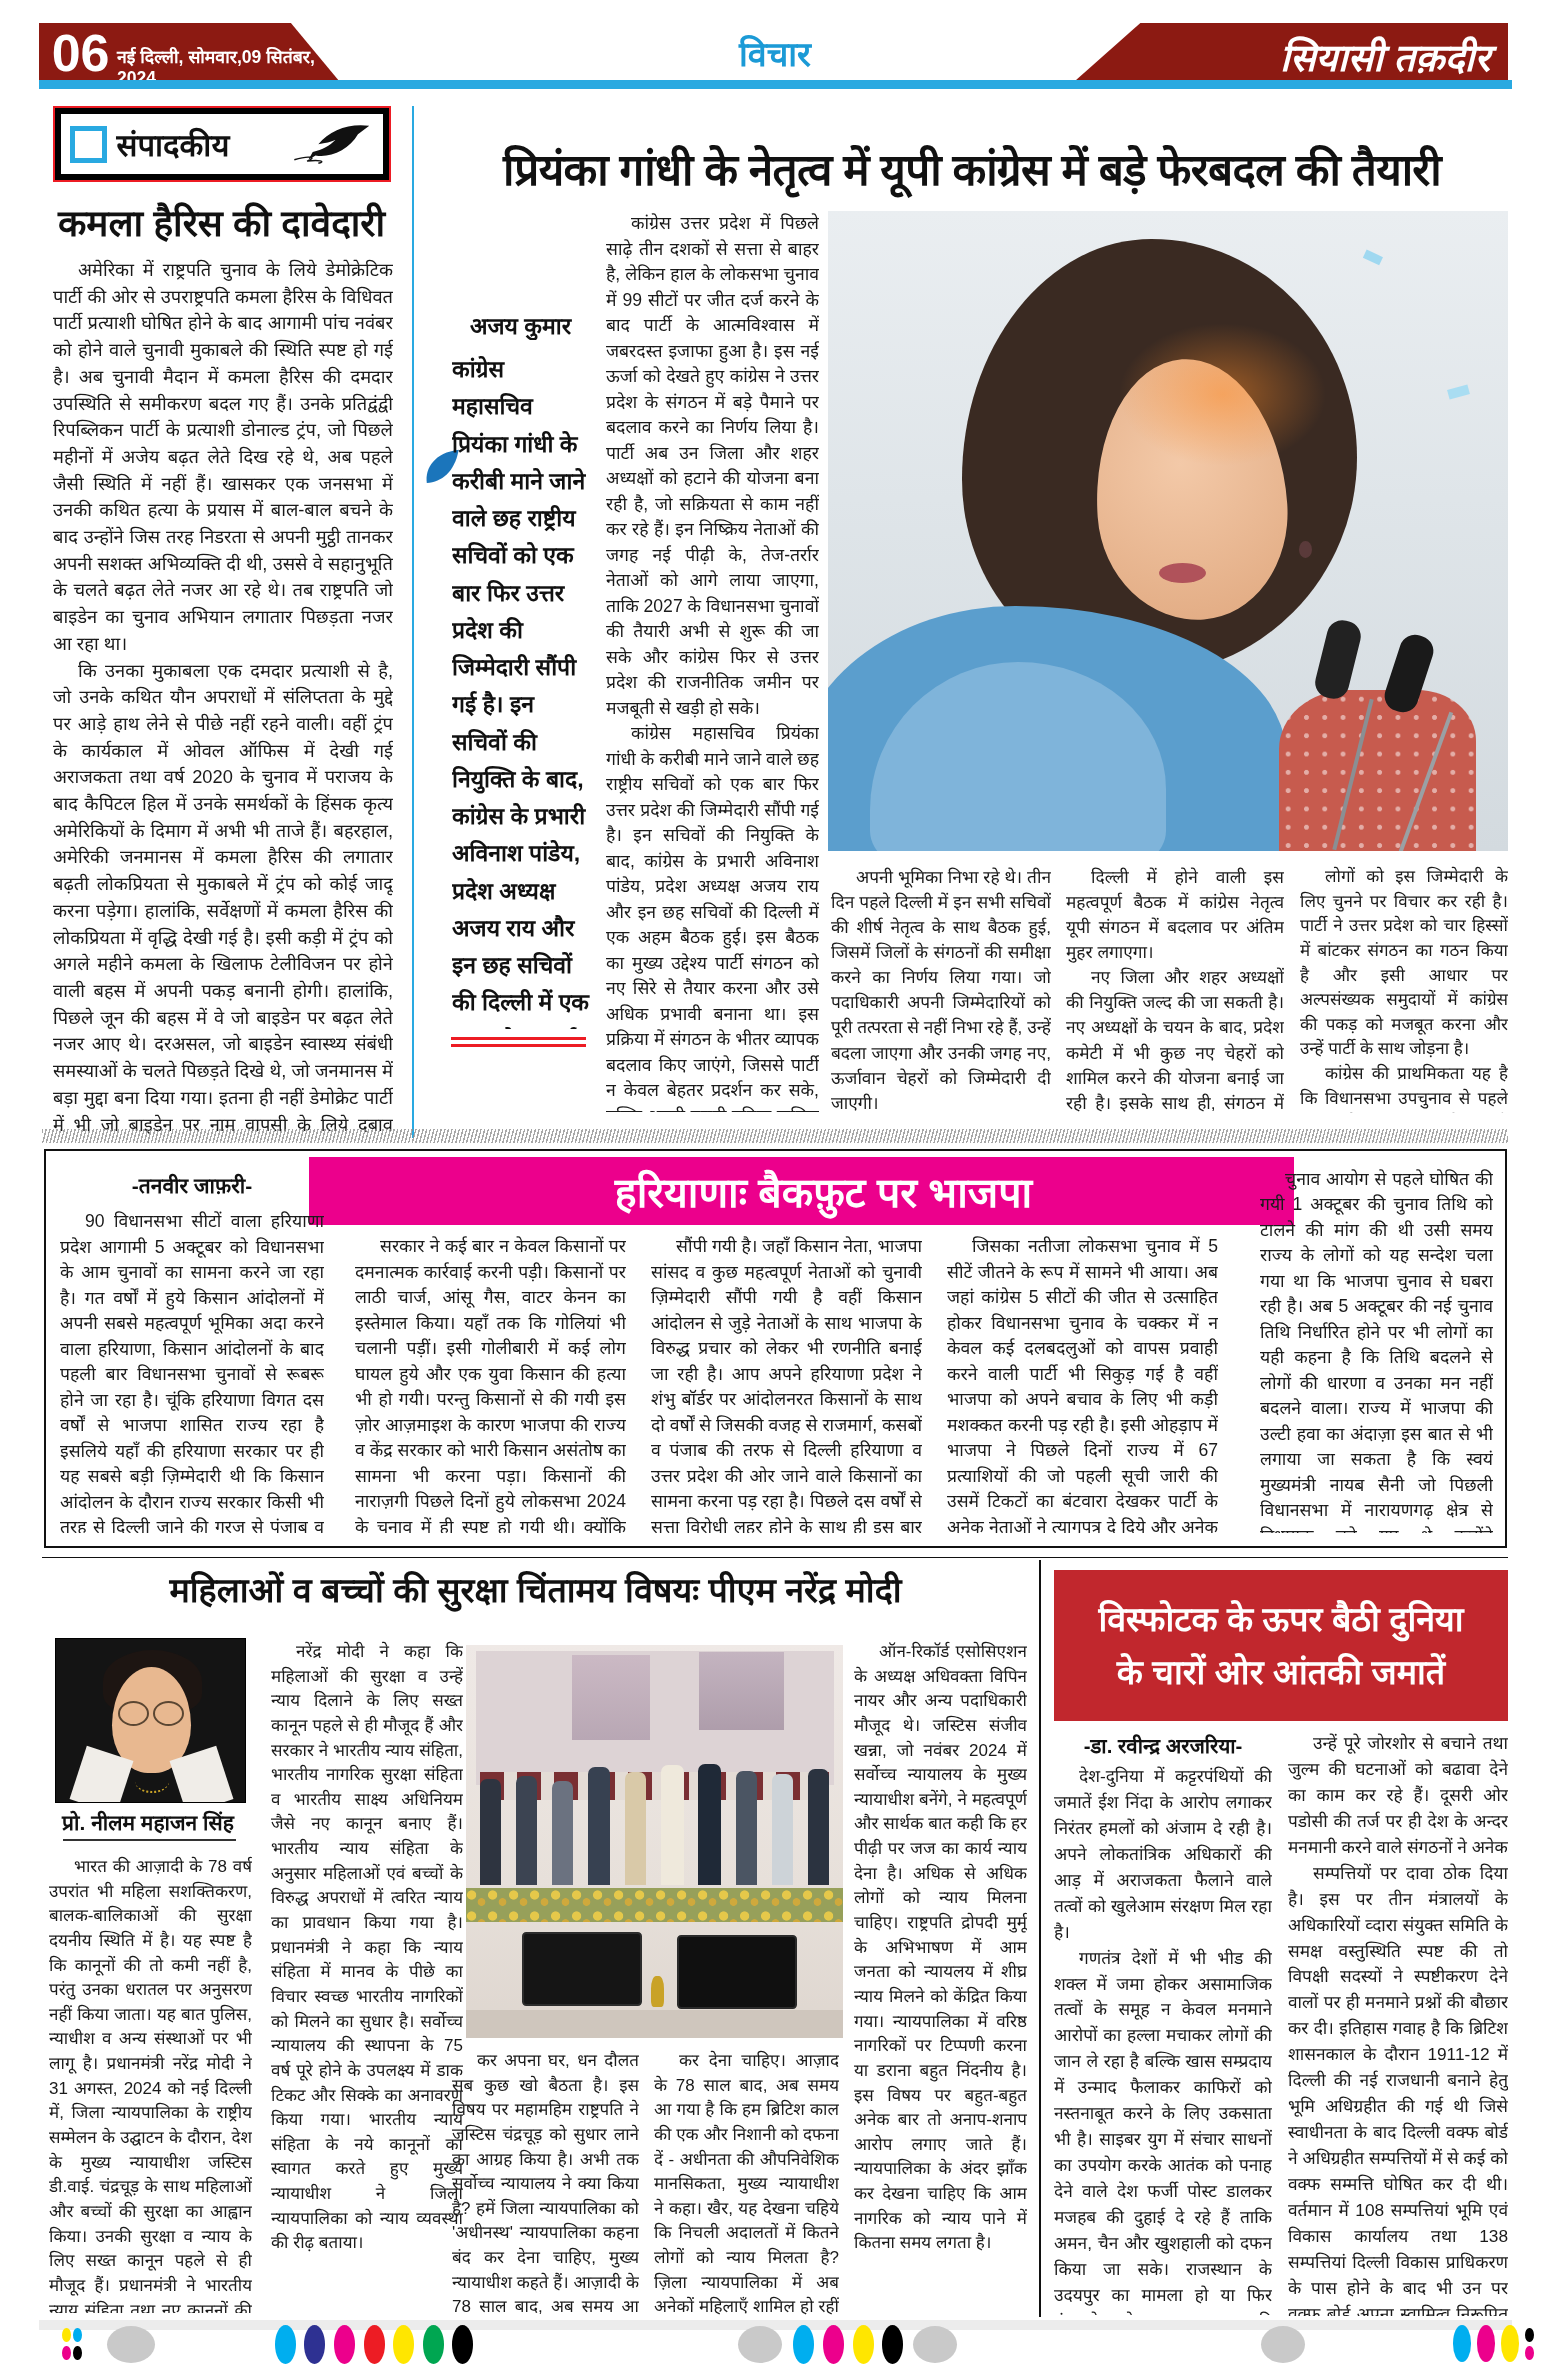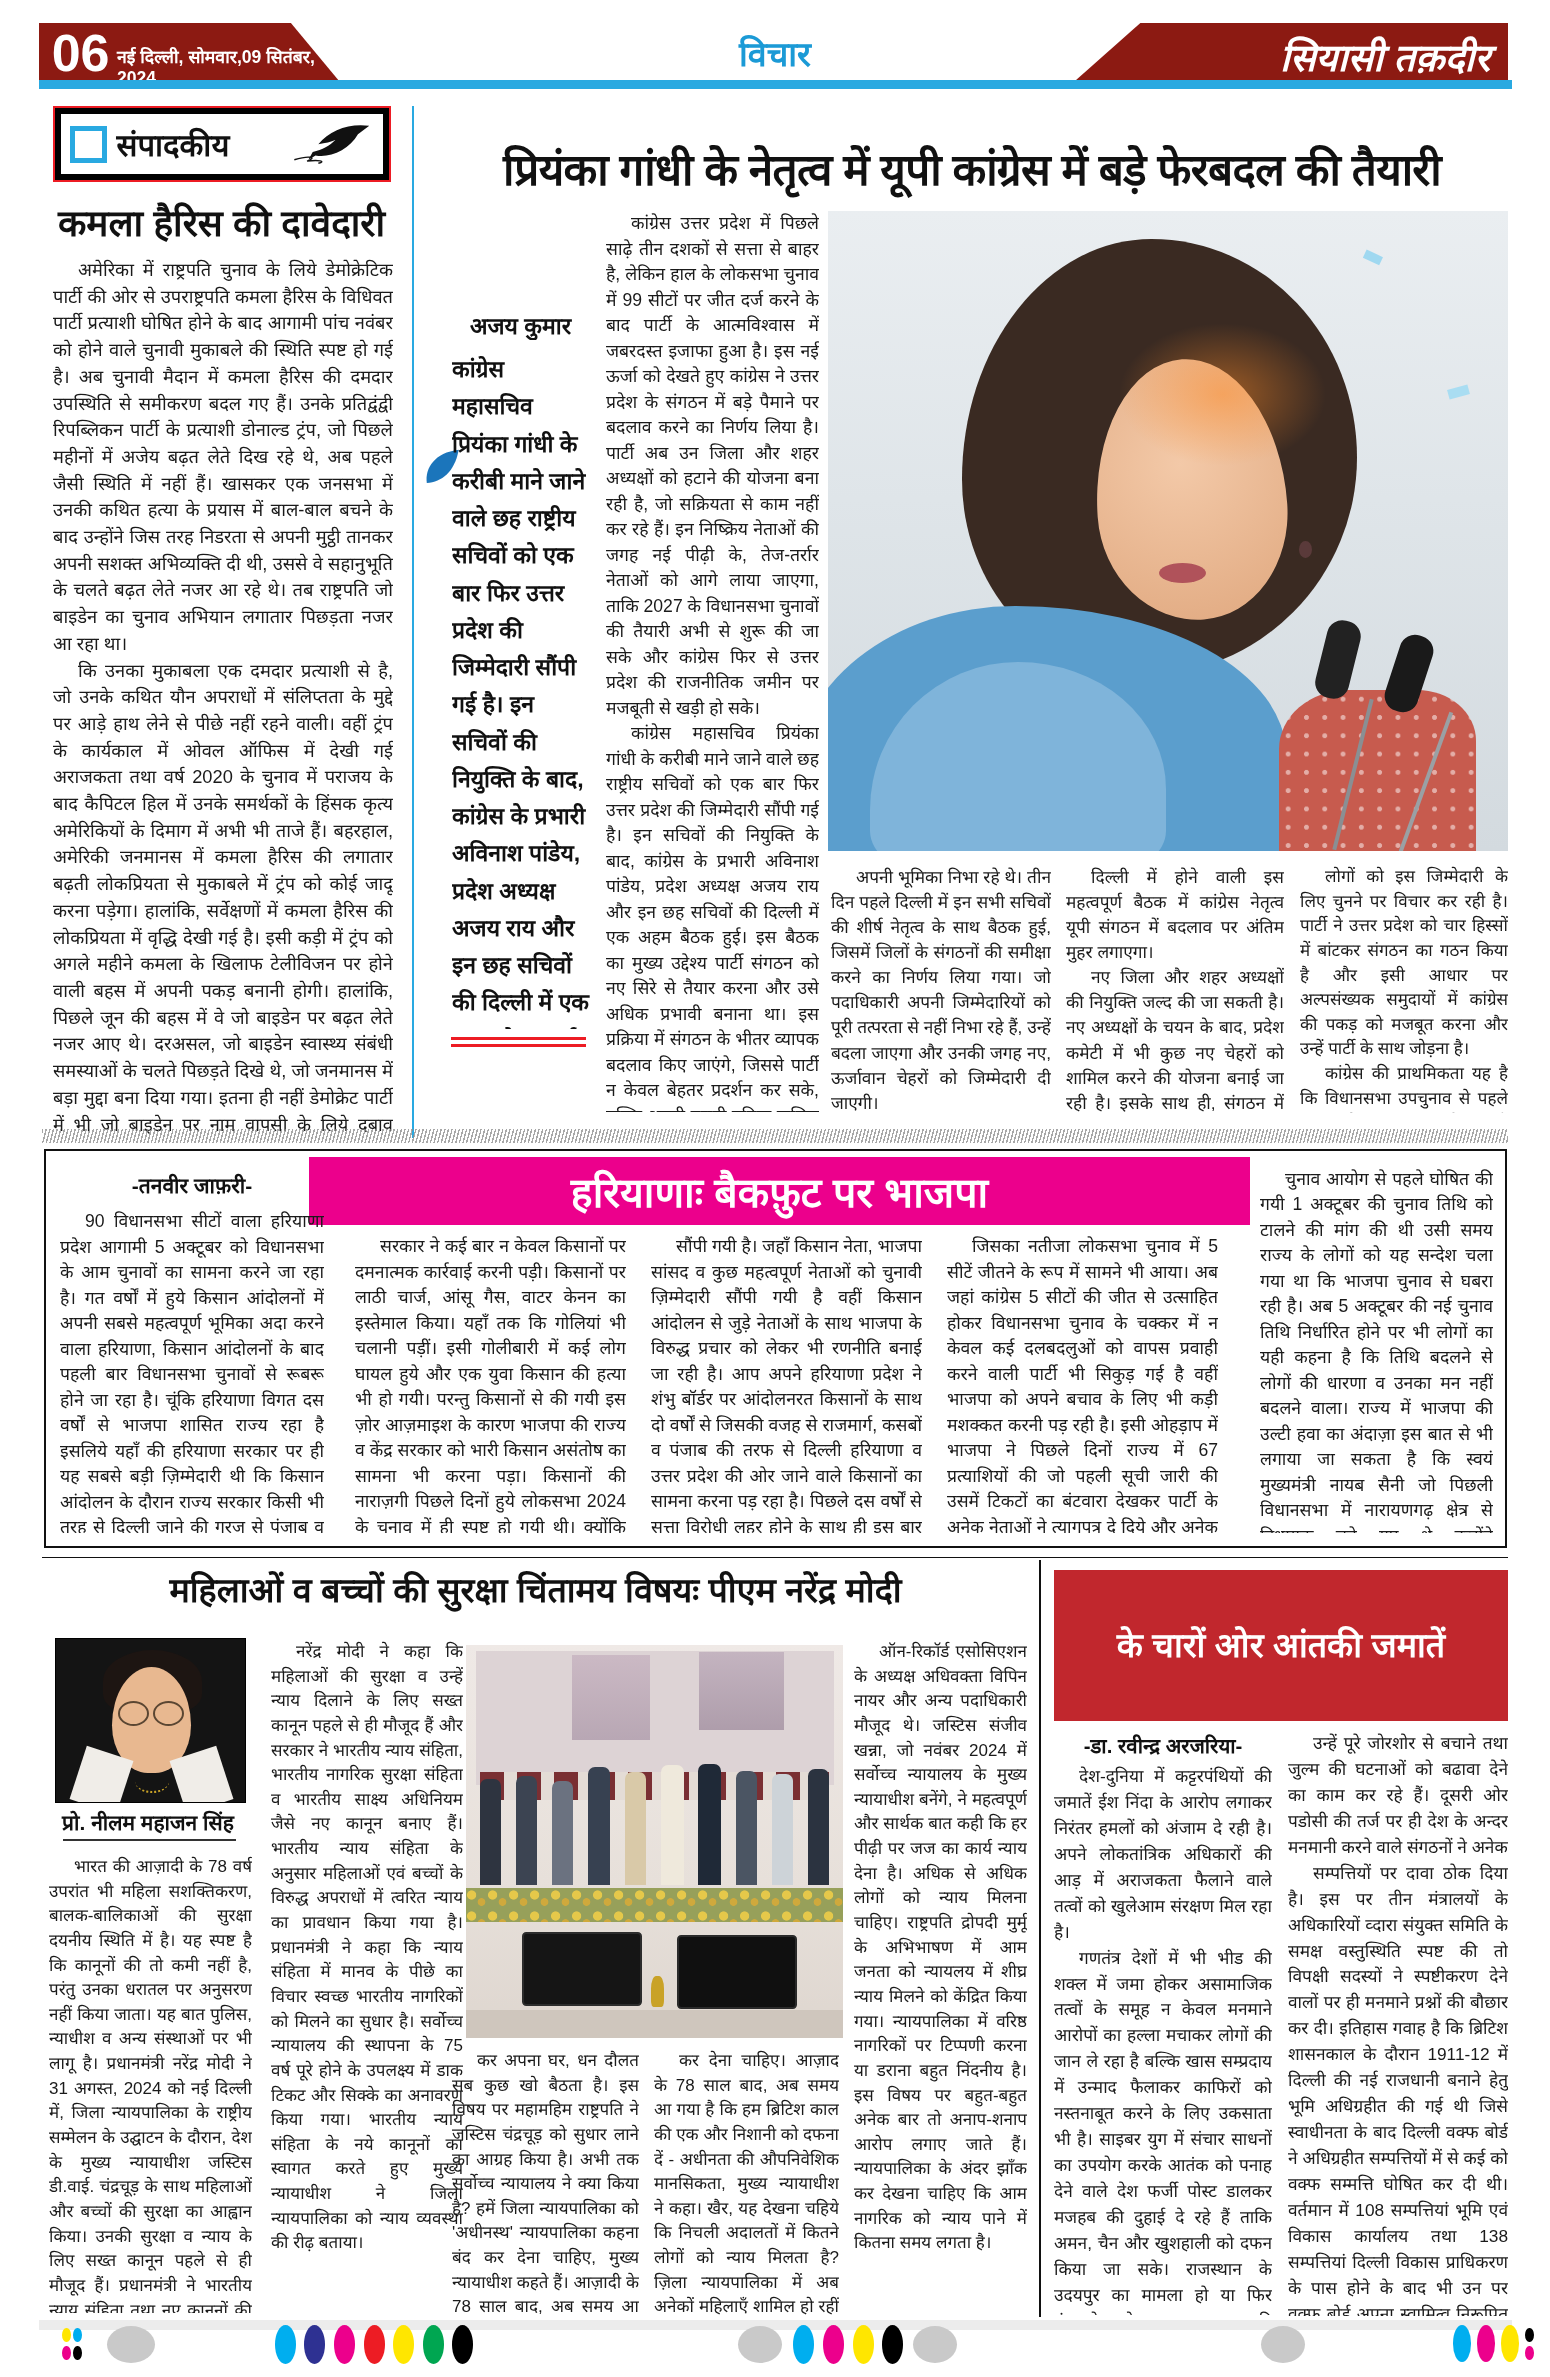--- a/index.html
+++ b/index.html
@@ -38,21 +38,21 @@
   
   .photo{overflow:hidden;}
   .lead-photo{background:linear-gradient(180deg,#eaeef1 0%,#dfe5e9 45%,#d3dadf 100%);}
   .event-photo{background:linear-gradient(#efe9e6,#e7e0da 60%,#ded6cf);}
   .author-photo{background:#141414;border:1.4px solid #000;}
   
   .hatch{background:repeating-linear-gradient(105deg,#8a8a8a 0 1.4px,transparent 1.4px 3.5px);opacity:.75;}
   .hairline{background:#111;}
   
   .hbox{border:2.1px solid #111;background:#fff;box-sizing:border-box;}
-  .banner{background:var(--pink);color:#fff;display:flex;align-items:center;justify-content:center;}
+  .banner{background:var(--pink);color:#fff;display:flex;align-items:center;justify-content:center;padding-left:44px;}
   .banner h2{margin:0;font-size:41px;font-weight:800;}
   
   .pm-head{font-size:34px;font-weight:800;text-align:center;white-space:nowrap;overflow:hidden;}
   .author-name{font-size:21px;font-weight:700;text-align:center;}
   .name-rule{background:#333;height:2.1px;}
   
   .redbox{background:var(--red);color:#fff;display:flex;flex-direction:column;justify-content:center;text-align:center;}
   .redbox div{font-size:34px;font-weight:800;line-height:1.55;}
   
   .fbar{background:#ececec;}
@@ -217,20 +217,21 @@
   <div class="abs body-text" style="left:654px;top:2049px;width:185px;height:266px;font-size:17px;">
       <p>कर देना चाहिए। आज़ाद के 78 साल बाद, अब समय आ गया है कि हम ब्रिटिश काल की एक और निशानी को दफना दें - अधीनता की औपनिवेशिक मानसिकता, मुख्य न्यायाधीश ने कहा। खैर, यह देखना चहिये कि निचली अदालतों में कितने लोगों को न्याय मिलता है? ज़िला न्यायपालिका में अब अनेकों महिलाएँ शामिल हो रहीं हैं। केरल में हुई भर्ती में कुल न्यायिक अधिकारियों में से 72% महिलाएँ हैं। अधिवक्ता कपिल सिब्बल, सुप्रीम कोर्ट बार एसोसिएशन अध्यक्ष ने गंभीर टिप्पणी करते हुए कहा कि ट्रायल कोर्ट और ज़िला</p>
     </div>
   <div class="abs body-text" style="left:854px;top:1640px;width:173px;height:675px;font-size:17px;">
       <p>ऑन-रिकॉर्ड एसोसिएशन के अध्यक्ष अधिवक्ता विपिन नायर और अन्य पदाधिकारी मौजूद थे। जस्टिस संजीव खन्ना, जो नवंबर 2024 में सर्वोच्च न्यायालय के मुख्य न्यायाधीश बनेंगे, ने महत्वपूर्ण और सार्थक बात कही कि हर पीढ़ी पर जज का कार्य न्याय देना है। अधिक से अधिक लोगों को न्याय मिलना चाहिए। राष्ट्रपति द्रोपदी मुर्मू के अभिभाषण में आम जनता को न्यायलय में शीघ्र न्याय मिलने को केंद्रित किया गया। न्यायपालिका में वरिष्ठ नागरिकों पर टिप्पणी करना या डराना बहुत निंदनीय है। इस विषय पर बहुत-बहुत अनेक बार तो अनाप-शनाप आरोप लगाए जाते हैं। न्यायपालिका के अंदर झाँक कर देखना चाहिए कि आम नागरिक को न्याय पाने में कितना समय लगता है।</p>
     </div>
 
   <div class="abs hairline" style="left:1039px;top:1560px;width:2.1px;height:757px;"></div>
 
   <div class="abs redbox" style="left:1054px;top:1570px;width:454px;height:151px;">
+    <div>विस्फोटक के ऊपर बैठी दुनिया</div>
     <div>के चारों ओर आंतकी जमातें</div>
   </div>
   <div class="abs byline" style="left:1054px;top:1731px;width:218px;height:28px;font-size:20.4px;">-डा. रवीन्द्र अरजरिया-</div>
   <div class="abs body-text" style="left:1054px;top:1764px;width:218px;height:551px;font-size:17.3px;line-height:1.5;">
       <p>देश-दुनिया में कट्टरपंथियों की जमातें ईश निंदा के आरोप लगाकर निरंतर हमलों को अंजाम दे रही है। अपने लोकतांत्रिक अधिकारों की आड़ में अराजकता फैलाने वाले तत्वों को खुलेआम संरक्षण मिल रहा है।</p>
       <p>गणतंत्र देशों में भी भीड की शक्ल में जमा होकर असामाजिक तत्वों के समूह न केवल मनमाने आरोपों का हल्ला मचाकर लोगों की जान ले रहा है बल्कि खास सम्प्रदाय में उन्माद फैलाकर काफिरों को नस्तनाबूत करने के लिए उकसाता भी है। साइबर युग में संचार साधनों का उपयोग करके आतंक को पनाह देने वाले देश फर्जी पोस्ट डालकर मजहब की दुहाई दे रहे हैं ताकि अमन, चैन और खुशहाली को दफन किया जा सके। राजस्थान के उदयपुर का मामला हो या फिर बंगलादेश के उत्सव मण्डल की जिन्दगी का सवाल। अमेरिका में कट्टरपंथियों की भीड का हिंसक होना हो या फिर ब्रिटेन में कानून तोडने की घटनायें। लाल सागर में समुद्री लुटेरों का लहू डूबा करतब हो या फिर इजराइल में इस्लामी हमला। समूची दुनिया में आतंक की इबारत तले जबरन गुलाम बनाने की सियासत चल रही है। असामाजिक तत्वों की जमातों</p>
     </div>
   <div class="abs body-text" style="left:1288px;top:1731px;width:220px;height:585px;font-size:17.3px;line-height:1.5;">
       <p>उन्हें पूरे जोरशोर से बचाने तथा जुल्म की घटनाओं को बढावा देने का काम कर रहे हैं। दूसरी ओर पडोसी की तर्ज पर ही देश के अन्दर मनमानी करने वाले संगठनों ने अनेक</p>
       <p>सम्पत्तियों पर दावा ठोक दिया है। इस पर तीन मंत्रालयों के अधिकारियों व्दारा संयुक्त समिति के समक्ष वस्तुस्थिति स्पष्ट की तो विपक्षी सदस्यों ने स्पष्टीकरण देने वालों पर ही मनमाने प्रश्नों की बौछार कर दी। इतिहास गवाह है कि ब्रिटिश शासनकाल के दौरान 1911-12 में दिल्ली की नई राजधानी बनाने हेतु भूमि अधिग्रहीत की गई थी जिसे स्वाधीनता के बाद दिल्ली वक्फ बोर्ड ने अधिग्रहीत सम्पत्तियों में से कई को वक्फ सम्मत्ति घोषित कर दी थी। वर्तमान में 108 सम्पत्तियां भूमि एवं विकास कार्यालय तथा 138 सम्पत्तियां दिल्ली विकास प्राधिकरण के पास होने के बाद भी उन पर वक्फ बोर्ड अपना स्वामित्व निरूपित किये है। मालूम हो कि राष्ट्रीय राजधानी के निर्माण हेतु कुल 341 वर्ग किलोमीटर भूमि का अधिग्रहण किया गया था। उससे प्रभावित लोगों को उचित मुआवजे का भुगतान भी किया जा चुका था</p>

